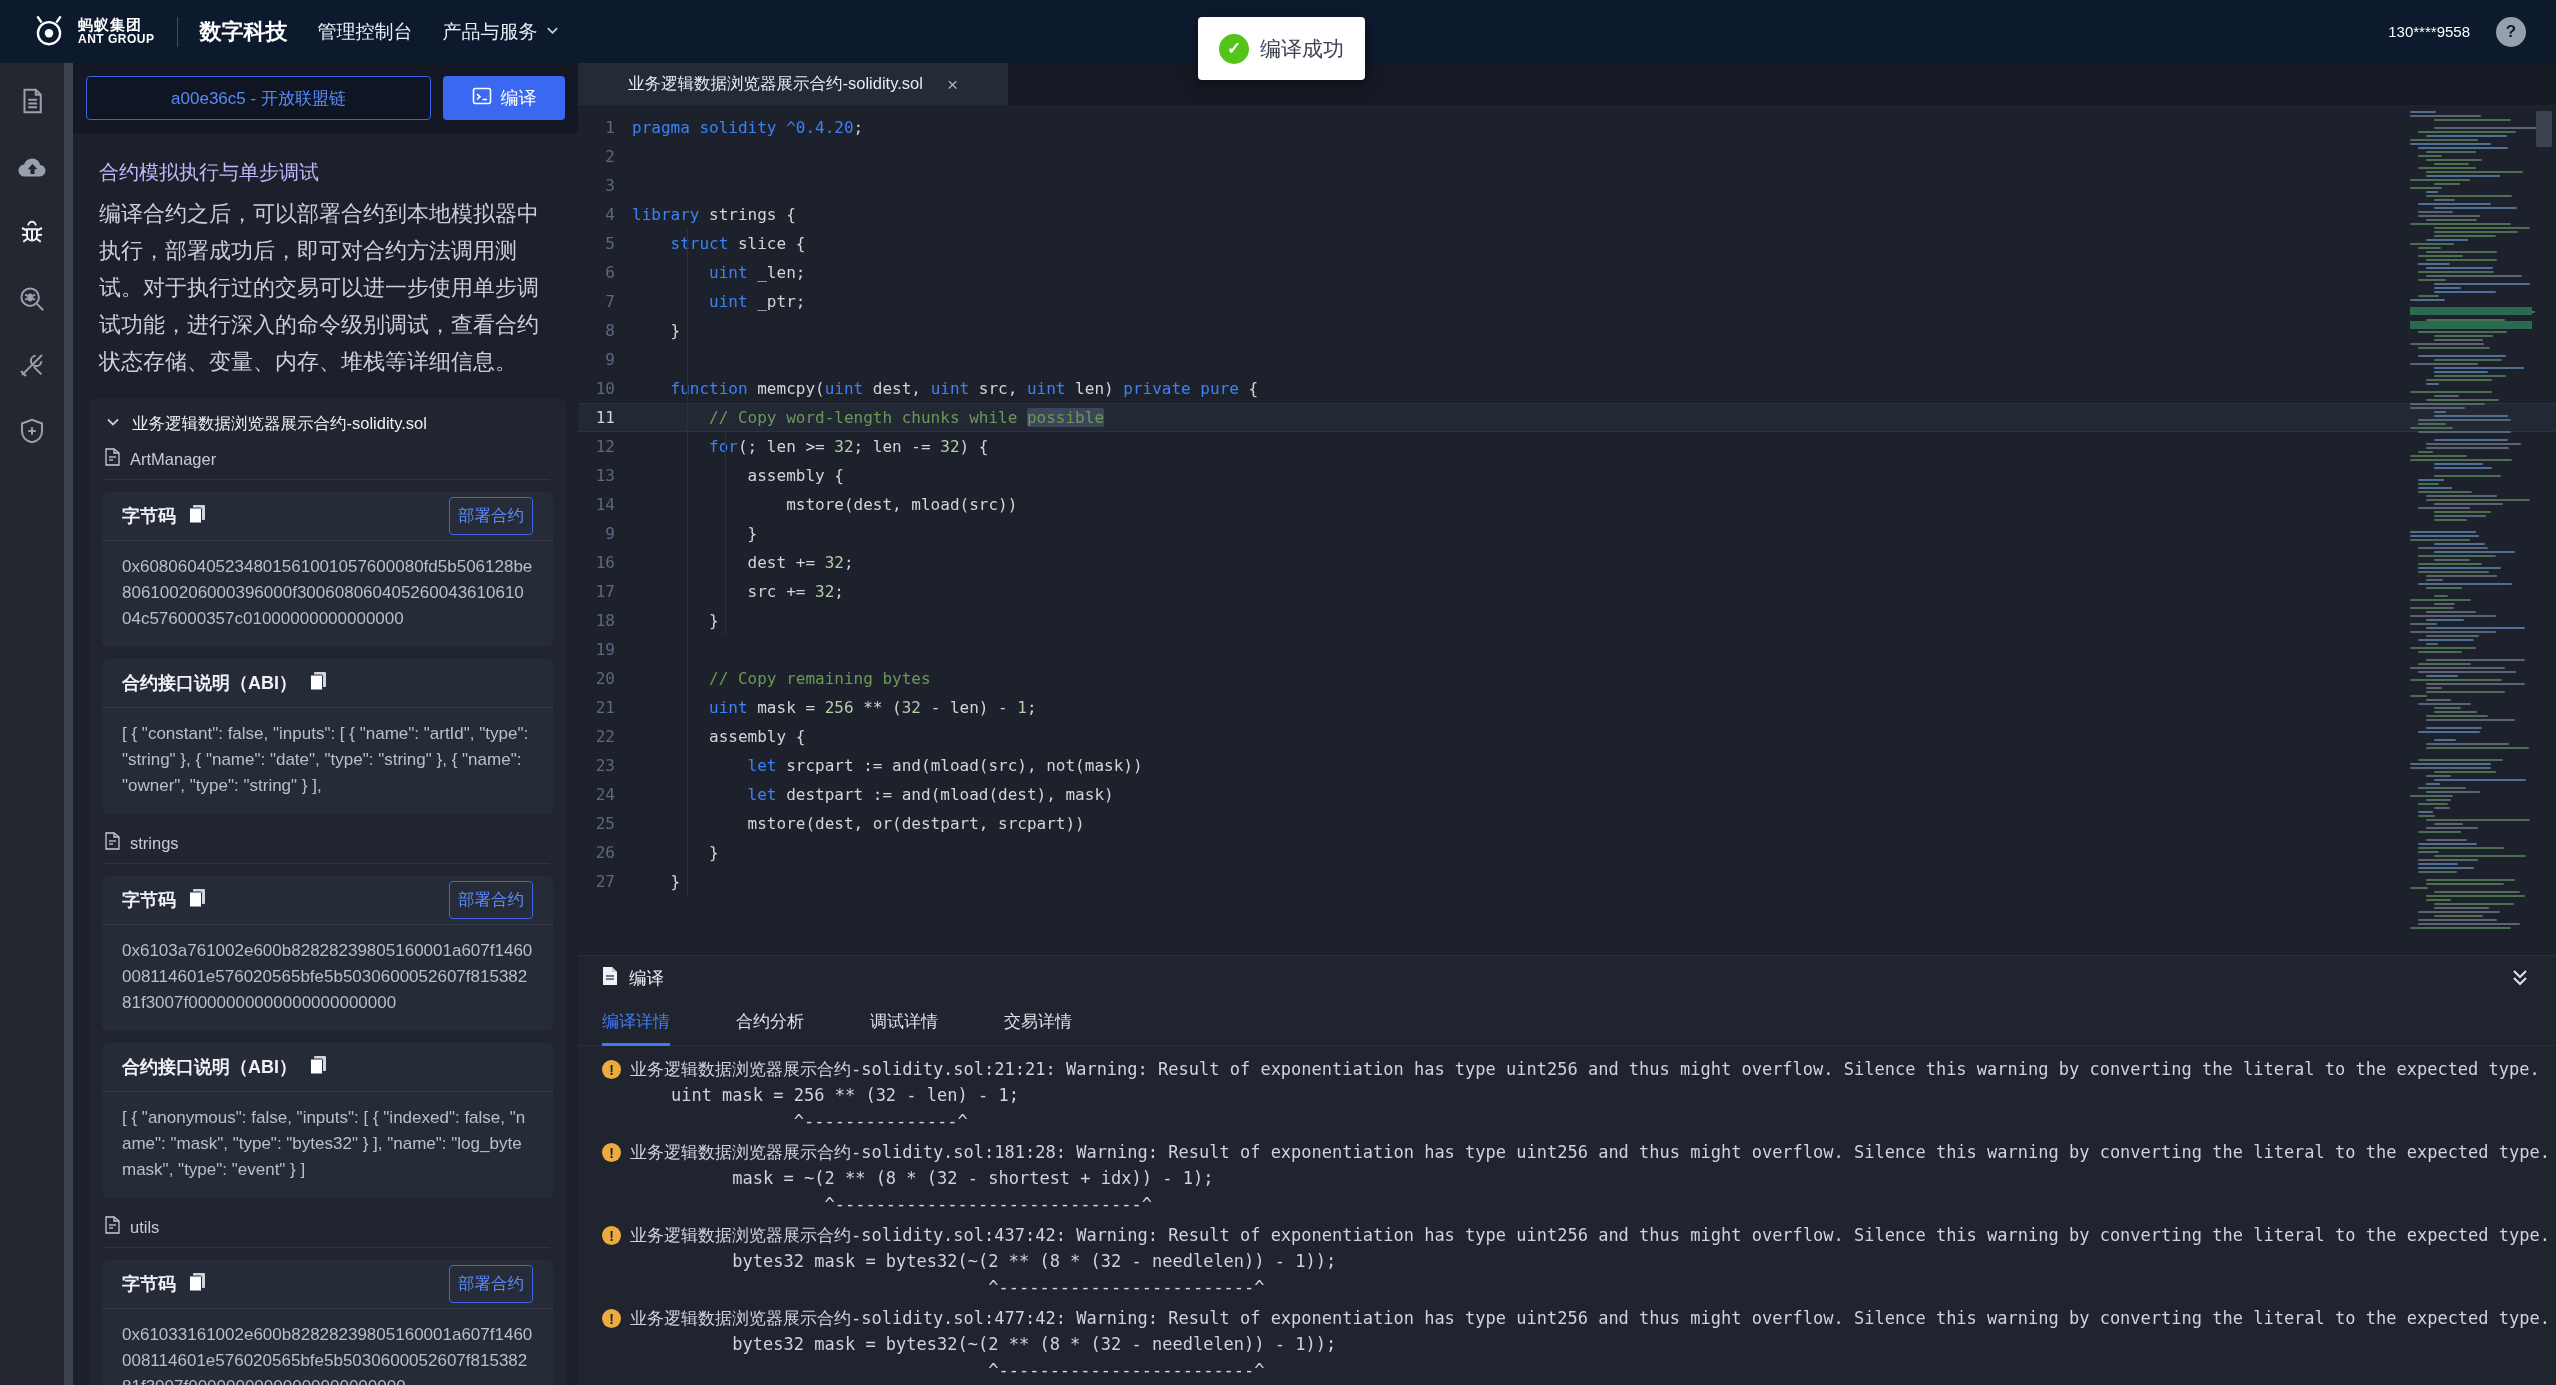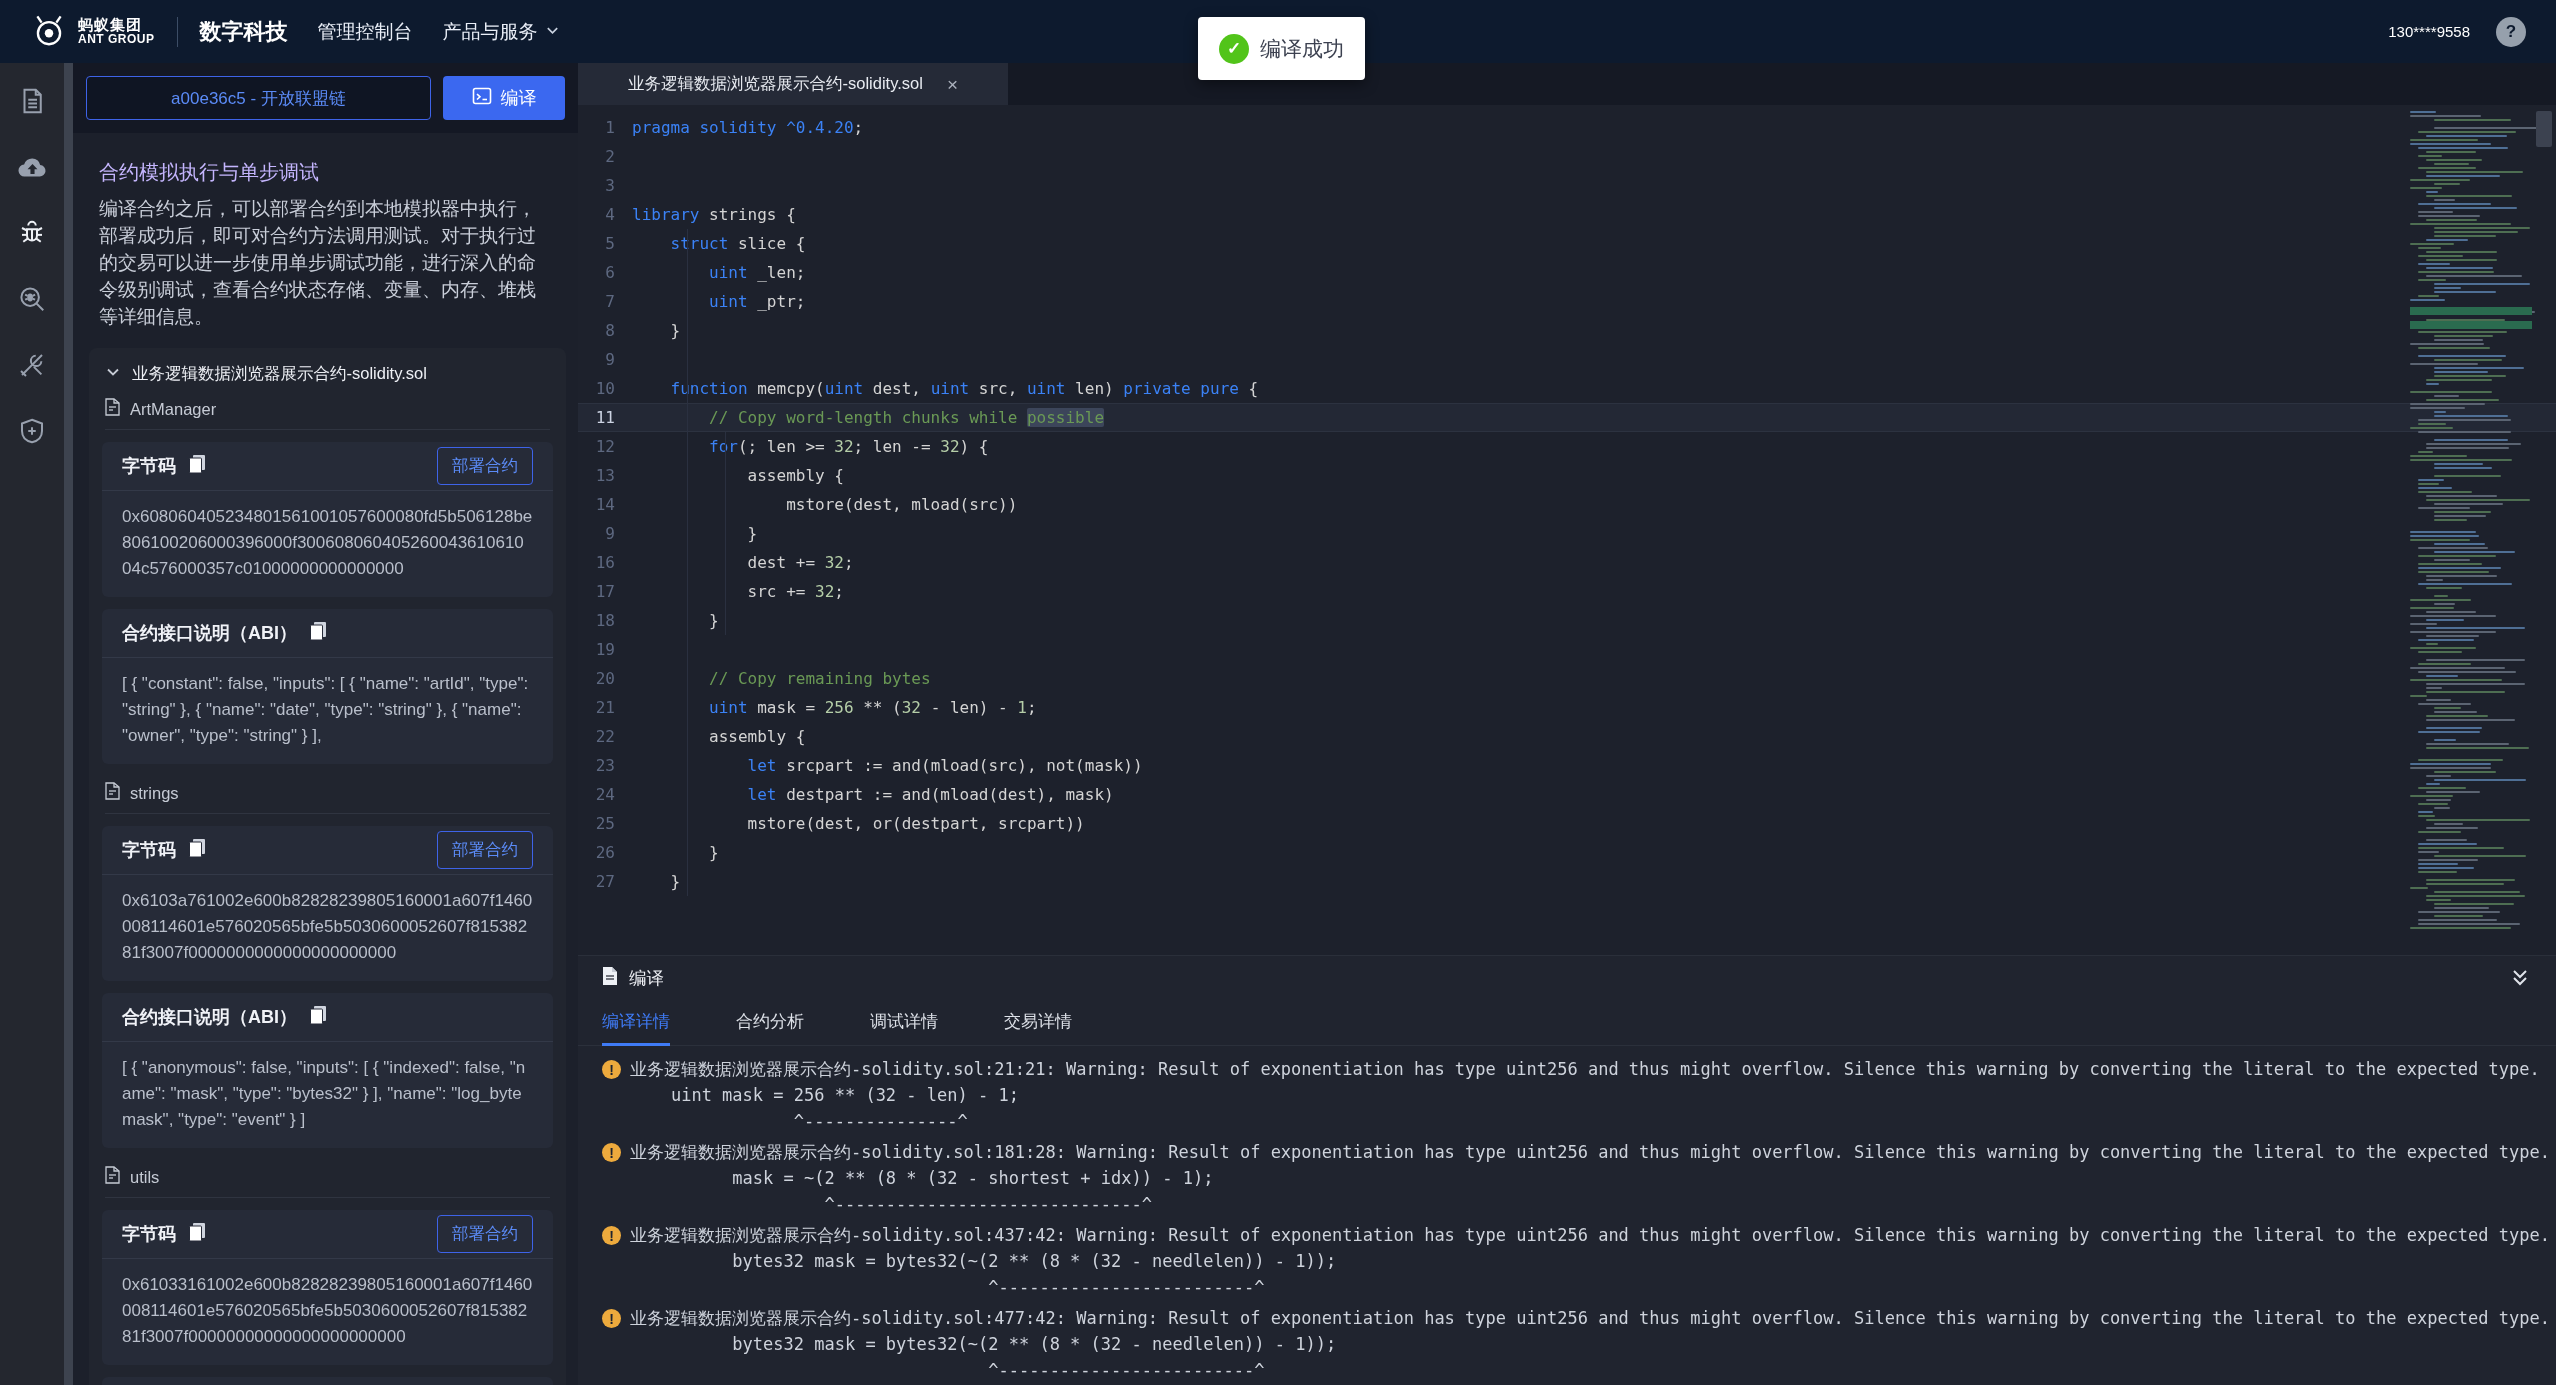--- a/index.html
+++ b/index.html
@@ -40,29 +40,29 @@
 
   
   .sidebar { position:absolute; left:73px; top:63px; width:505px; height:1322px; background:#1c202b; overflow:hidden; }
   .side-topbar { height:70px; background:#141824; display:flex; align-items:center; gap:12px; padding:0 13px; }
   .chain-btn { flex:1; height:44px; border:1px solid #3e63e8; border-radius:4px; background:#0f1523;
     color:#5b8bf7; font-size:17px; display:flex; align-items:center; justify-content:center; cursor:pointer;}
   .compile-btn { width:122px; height:44px; background:#3b68f0; border:none; border-radius:4px; color:#fff;
     font-size:18px; display:flex; align-items:center; justify-content:center; gap:9px; cursor:pointer;}
   .side-desc { padding:26px 26px 0 26px; }
   .side-desc h3 { font-size:20px; color:#c4b5fd; font-weight:normal; }
-  .side-desc p { font-size:19px; color:#c9ced9; line-height:27px; margin-top:9px; }
+  .side-desc p { font-size:22px; color:#c9ced9; line-height:37px; margin-top:9px; }
   .tree-card { margin:18px 12px 0 16px; background:#21252f; border-radius:8px; padding:8px 0 4px 0; }
   .tree-head { height:36px; display:flex; align-items:center; gap:11px; padding:0 16px; color:#eef0f5; font-size:16.5px; }
   .file-row { height:34px; display:flex; align-items:center; gap:10px; padding:0 16px; color:#c6cbd5; font-size:16.5px; }
   .row-div { border-bottom:1px solid #2f3440; margin:3px 16px 0 16px; }
   .inner-card { margin:12px 13px; background:#262b38; border-radius:6px; overflow:hidden; }
   .ic-head { height:48px; display:flex; align-items:center; gap:12px; padding:0 20px; }
   .ic-label { font-size:18px; font-weight:bold; color:#f0f2f7; }
-  .deploy-btn { margin-left:auto; width:96px; height:38px; border:1px solid #3e63e8; border-radius:4px;
+  .deploy-btn { margin-left:auto; width:84px; height:38px; border:1px solid #3e63e8; border-radius:4px;
     background:transparent; color:#5b8bf7; font-size:16.5px; display:flex; align-items:center; justify-content:center; cursor:pointer;}
   .ic-div { border-top:1px solid #333948; }
   .ic-body { padding:13px 20px 15px 20px; color:#b9bfcb; font-size:17px; line-height:26px; word-break:break-all; }
 
   
   .editor { position:absolute; left:578px; top:63px; width:1978px; height:1322px; }
   .tabbar { height:42px; background:#151924; display:flex; }
   .ed-tab { width:430px; background:#252a37; color:#e8ebf1; font-size:16.5px; display:flex;
     align-items:center; justify-content:center; gap:24px; cursor:pointer; }
   .tab-close { color:#aab0bc; font-size:19px; line-height:1; cursor:pointer; }

